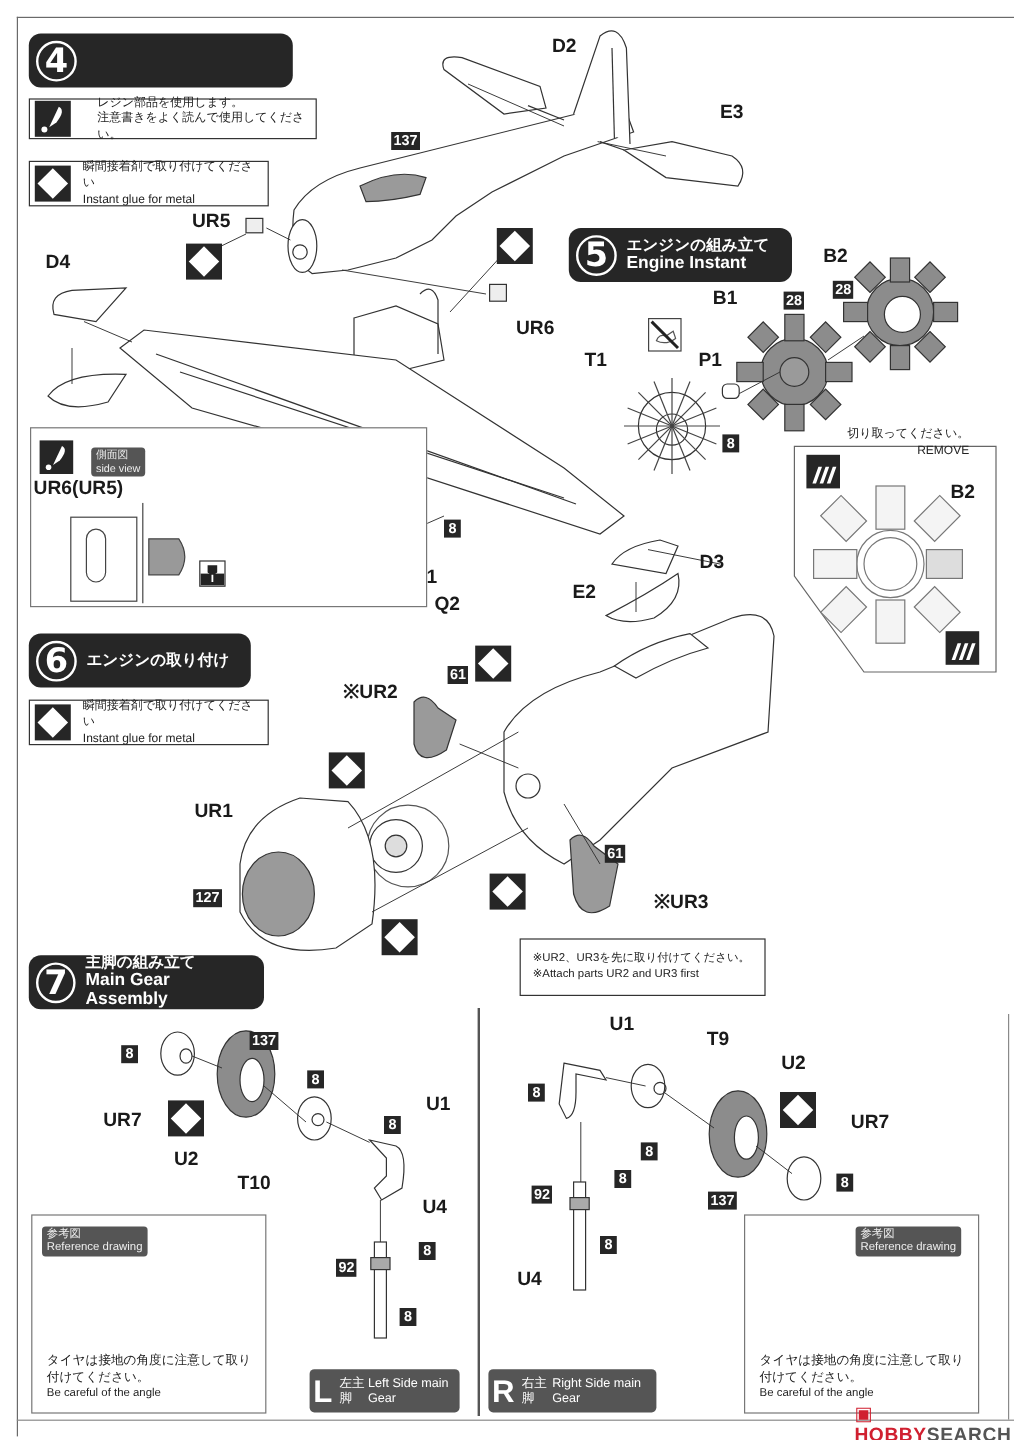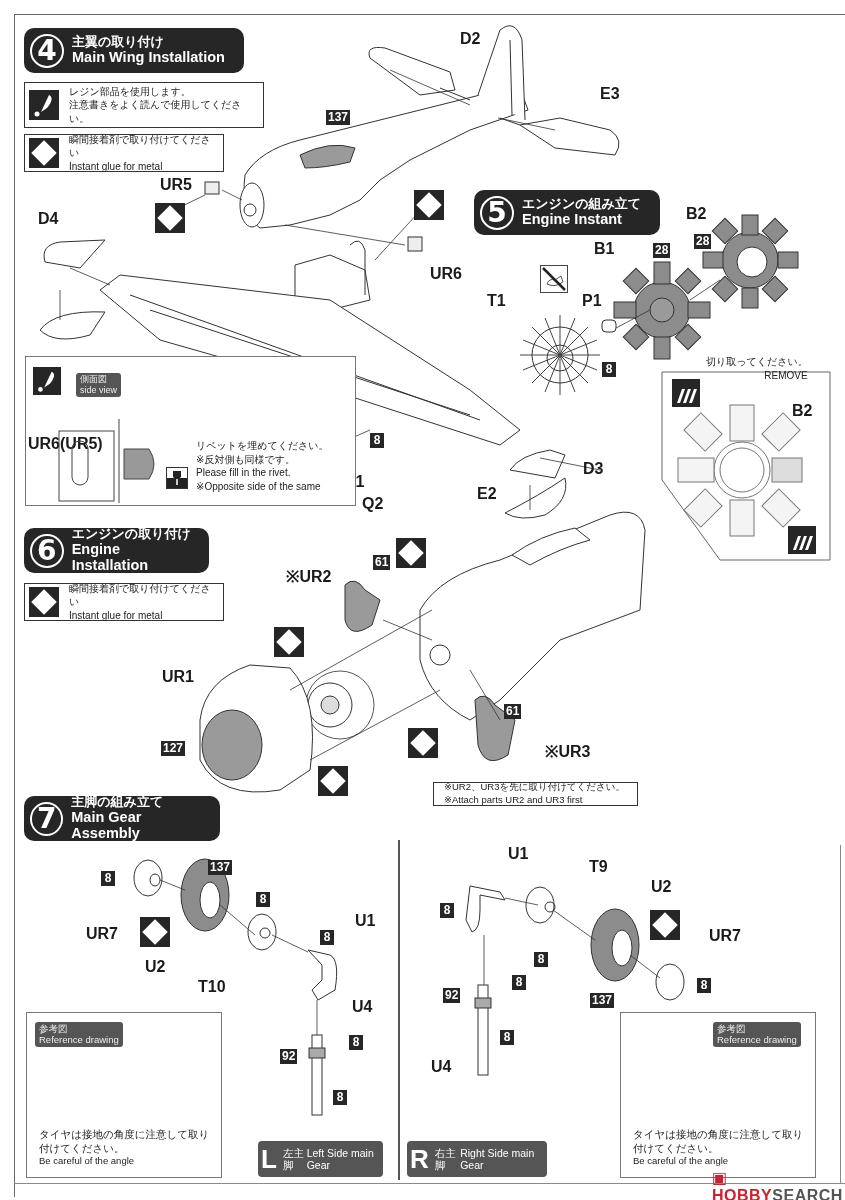--- a/index.html
+++ b/index.html
@@ -237,27 +237,23 @@
       <line x1="317" y1="1000" x2="317" y2="1035"></line>
     <line x1="505" y1="898" x2="538" y2="905"></line>
       <line x1="595" y1="940" x2="553" y2="910"></line>
     <line x1="660" y1="978" x2="630" y2="955"></line>
       <line x1="484" y1="935" x2="484" y2="985"></line>
   </g>
 </svg>
 
 <div class="step-header" style="left:24px; top:28px; width:220px; height:45px;">
   <div class="step-num">4</div>
-  <div class="step-text">
-    <span class="step-jp">主翼の取り付け</span>
-    <span class="step-en">Main Wing Installation</span>
-  </div>
-</div>
-
-<div class="note-box" style="left:24px; top:82px; width:240px; height:46px;">
+</div>
+
+<div class="note-box" style="left:24px; top:82px; width:240px; height:34px;gap:12px;">
   <div class="icon-sq">
     <svg width="30" height="30" viewBox="0 0 30 30">
         <path d="M20 5 Q26 8 18 18 L12 22 Z" fill="#fff"></path>
         <circle cx="8" cy="24" r="2.5" fill="#fff"></circle>
       </svg>
   </div>
   <div class="note-lines">
     <span>レジン部品を使用します。</span>
     <span>注意書きをよく読んで使用してください。</span>
   </div>
@@ -290,41 +286,35 @@
   <div class="icon-sq" style="position:absolute; left:7px; top:10px; width:28px; height:28px;">
     <svg width="28" height="28" viewBox="0 0 30 30">
         <path d="M20 5 Q26 8 18 18 L12 22 Z" fill="#fff"></path>
         <circle cx="8" cy="24" r="2.5" fill="#fff"></circle>
       </svg>
   </div>
   <div class="ref-tag" style="left:50px; top:16px;">
     <div>側面図</div>
     <div>side view</div>
   </div>
-  <div class="part-label" style="left:2px; top:42px;margin-top:36px;">UR6(UR5)</div>
+  <div class="part-label" style="left:2px; top:42px;">UR6(UR5)</div>
   <svg style="position:absolute; left:8px; top:62px;" width="130" height="84">
     <g fill="none" stroke="#444">
       <rect x="25" y="12" width="55" height="70"></rect>
       <rect x="38" y="22" width="16" height="44" rx="8"></rect>
       <line x1="85" y1="0" x2="85" y2="84"></line>
       <path d="M90 30 L115 30 Q125 45 115 60 L90 60 Z" fill="#999"></path>
     </g>
   </svg>
   <div class="icon-sq" style="position:absolute; left:140px; top:110px; width:22px; height:22px; background:#fff; border:1px solid #333;">
     <svg width="20" height="20" viewBox="0 0 20 20">
         <rect x="0" y="10" width="20" height="10" fill="#222"></rect>
         <path d="M6 3 H14 V9 L10 12 L6 9 Z" fill="#222"></path>
         <line x1="10" y1="11" x2="10" y2="17" stroke="#fff" stroke-width="1.5"></line>
       </svg>
-  </div>
-  <div class="small-text" style="left:170px; top:82px;">
-    <div>リベットを埋めてください。</div>
-    <div>※反対側も同様です。</div>
-    <div>Please fill in the rivet.</div>
-    <div>※Opposite side of the same</div>
   </div>
 </div>
 
 <div class="step-header" style="left:474px; top:190px; width:186px; height:45px;">
   <div class="step-num">5</div>
   <div class="step-text">
     <span class="step-jp">エンジンの組み立て</span>
     <span class="step-en">Engine Instant</span>
   </div>
 </div>
@@ -356,21 +346,20 @@
 <div class="icon-sq" style="position:absolute; left:788px; top:526px; width:28px; height:28px;">
   <svg width="28" height="28" viewBox="0 0 28 28">
       <path d="M5 24 L10 10 L13 10 L8 24 Z M11 24 L16 10 L19 10 L14 24 Z M17 24 L22 10 L25 10 L20 24 Z" fill="#fff"></path>
     </svg>
 </div>
 
 <div class="step-header" style="left:24px; top:528px; width:185px; height:45px;">
   <div class="step-num">6</div>
   <div class="step-text">
     <span class="step-jp">エンジンの取り付け</span>
-    <span class="step-en">Engine Installation</span>
   </div>
 </div>
 
 <div class="note-box" style="left:24px; top:583px; width:200px; height:38px;">
   <div class="icon-sq glue-diamond"></div>
   <div class="note-lines">
     <span>瞬間接着剤で取り付けてください</span>
     <span>Instant glue for metal</span>
   </div>
 </div>
@@ -379,21 +368,21 @@
 <div class="color-chip" style="left:373px; top:555px;">61</div>
 <div class="glue-icon-lg" style="left:396px; top:538px;"></div>
 <div class="glue-icon-lg" style="left:274px; top:627px;"></div>
 <div class="part-label" style="left:162px; top:668px;">UR1</div>
 <div class="color-chip" style="left:161px; top:741px;">127</div>
 <div class="glue-icon-lg" style="left:318px; top:766px;"></div>
 <div class="glue-icon-lg" style="left:408px; top:728px;"></div>
 <div class="color-chip" style="left:504px; top:704px;">61</div>
 <div class="part-label" style="left:545px; top:740px;">※UR3</div>
 
-<div class="note-box" style="left:433px; top:782px; width:205px; height:24px; border-width:1px; padding:3px 10px;">
+<div class="note-box" style="left:433px; top:782px; width:205px; height:48px; border-width:1px; padding:3px 10px;">
   <div class="note-lines" style="font-size:9.5px;">
     <span>※UR2、UR3を先に取り付けてください。</span>
     <span>※Attach parts UR2 and UR3 first</span>
   </div>
 </div>
 
 <div class="step-header" style="left:24px; top:796px; width:196px; height:45px;">
   <div class="step-num">7</div>
   <div class="step-text">
     <span class="step-jp">主脚の組み立て</span>

